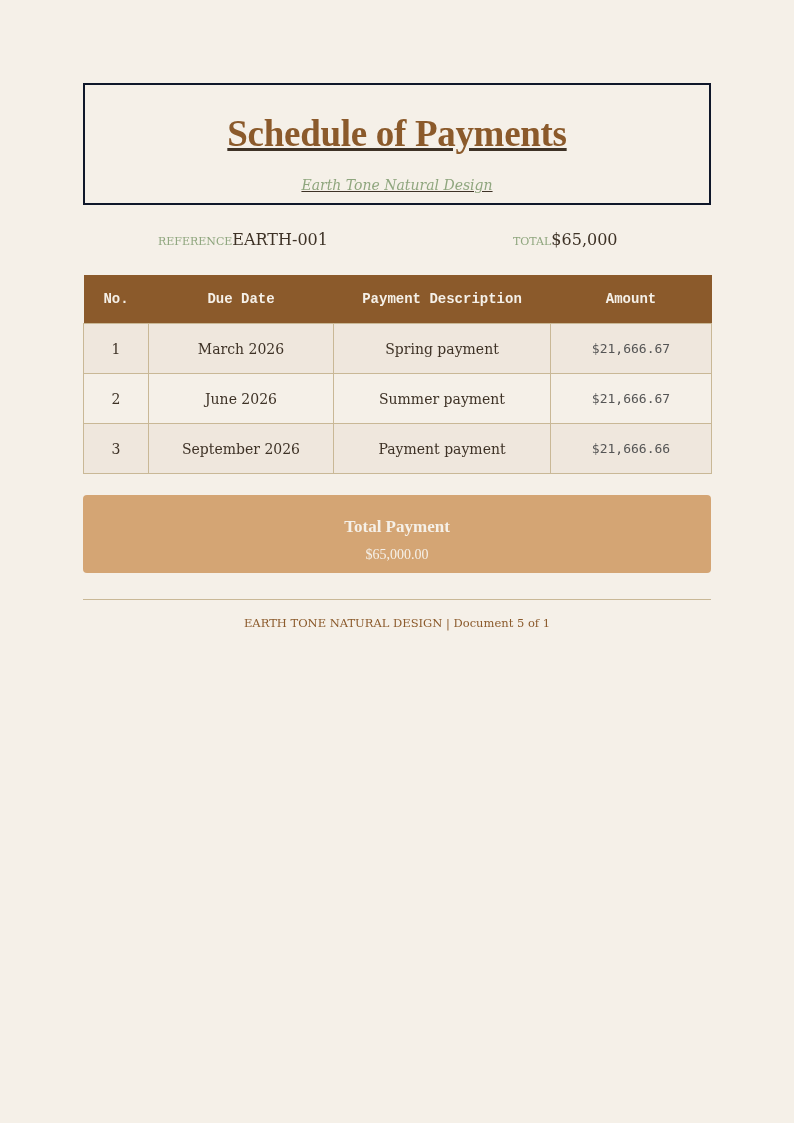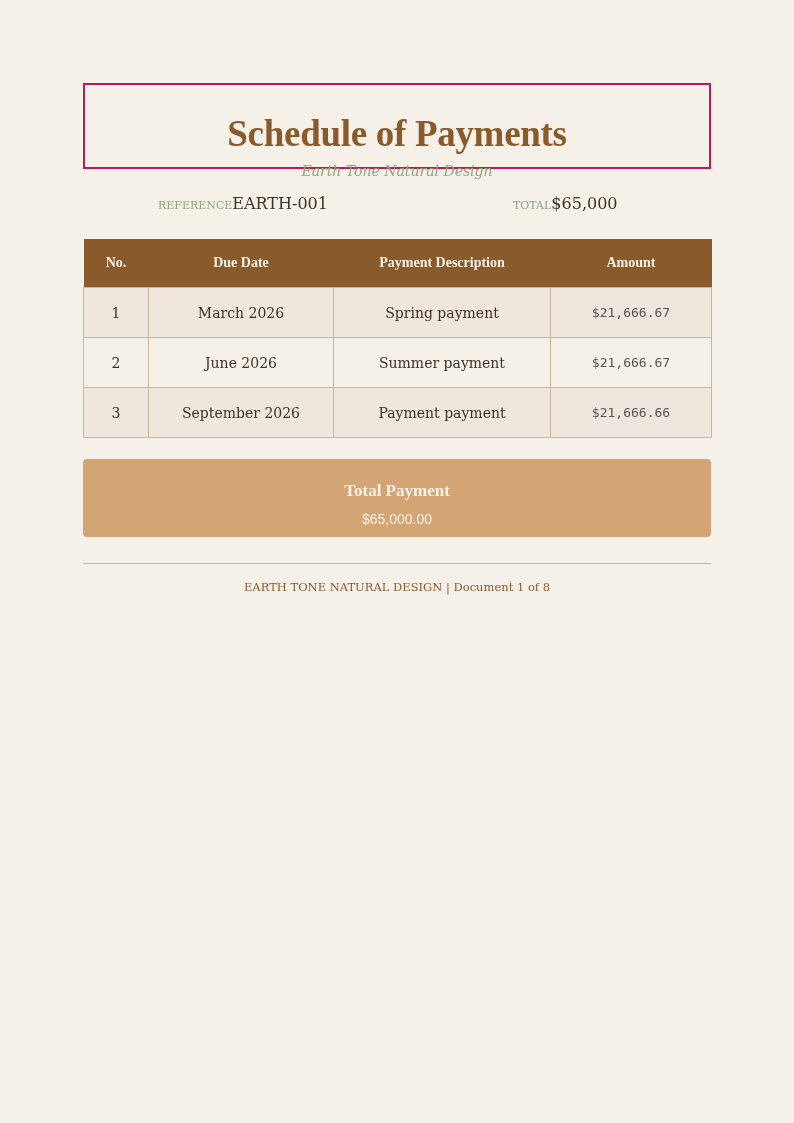--- a/index.html
+++ b/index.html
@@ -7,36 +7,37 @@
     width: 794px; height: 1123px;
     background: #f5f0e8;
     font-family: "DejaVu Serif", "Liberation Serif", serif;
     color: #3e3226;
     position: relative;
     overflow: hidden;
   }
   .page { position: absolute; left: 83px; top: 83px; width: 628px; }
   .header-box {
     box-sizing: border-box;
-    width: 628px; height: 86px;
-    border: 2px solid #be185d;
+    width: 628px; height: 122px;
+    border: 2px solid #0f172a;
     text-align: center;
+    text-decoration: underline;
   }
   .title {
     margin: 0;
     padding-top: 28px;
     font-family: "Liberation Serif", serif;
     font-weight: bold;
     font-size: 37px;
     color: #8b5a2b;
     line-height: 42px;
     letter-spacing: -0.3px;
   }
   .subtitle {
-    margin-top: 8px;
+    margin-top: 22px;
     font-family: "DejaVu Serif", serif;
     font-style: italic;
     font-size: 14px;
     color: #8fa67e;
   }
   .meta {
     position: relative; height: 70px;
   }
   .meta-item { position: absolute; top: 25px; white-space: nowrap; }
   .meta-ref { left: 75px; }
@@ -50,21 +51,21 @@
   }
   .meta-value { font-size: 16px; color: #3e3226; font-family: "DejaVu Serif", serif; margin-top: 9px; }
   table {
     width: 628px;
     border-collapse: collapse;
     table-layout: fixed;
   }
   th {
     background: #8b5a2b;
     color: #f5f0e8;
-    font-family: Liberation Serif, serif;
+    font-family: Liberation Mono, monospace;
     font-weight: bold;
     font-size: 14px;
     height: 48px;
     padding: 0;
     text-align: center;
   }
   td {
     border: 1px solid #c9b896;
     height: 49px;
     padding: 0;
@@ -90,21 +91,21 @@
   }
   .total-label {
     padding-top: 22px;
     font-family: "Liberation Serif", serif;
     font-weight: bold;
     font-size: 17px;
   }
   .total-value {
     margin-top: 10px;
     font-size: 14px;
-    font-family: Liberation Sans, sans-serif;
+    font-family: Liberation Serif, serif;
   }
   .divider { margin-top: 26px; border: 0; border-top: 1px solid #c9b896; height: 0; }
   .footer {
     margin-top: 16px;
     text-align: center;
     font-size: 11.5px;
     color: #8b5a2b;
     font-family: "DejaVu Serif", serif;
   }
 </style>
@@ -162,14 +163,14 @@
       </tr>
     </tbody>
   </table>
 
   <div class="total-box">
     <div class="total-label">Total Payment</div>
     <div class="total-value">$65,000.00</div>
   </div>
 
   <hr class="divider">
-  <div class="footer">EARTH TONE NATURAL DESIGN | Document 1 of 8</div>
+  <div class="footer">EARTH TONE NATURAL DESIGN | Document 5 of 1</div>
 </div>
 
 </body></html>

